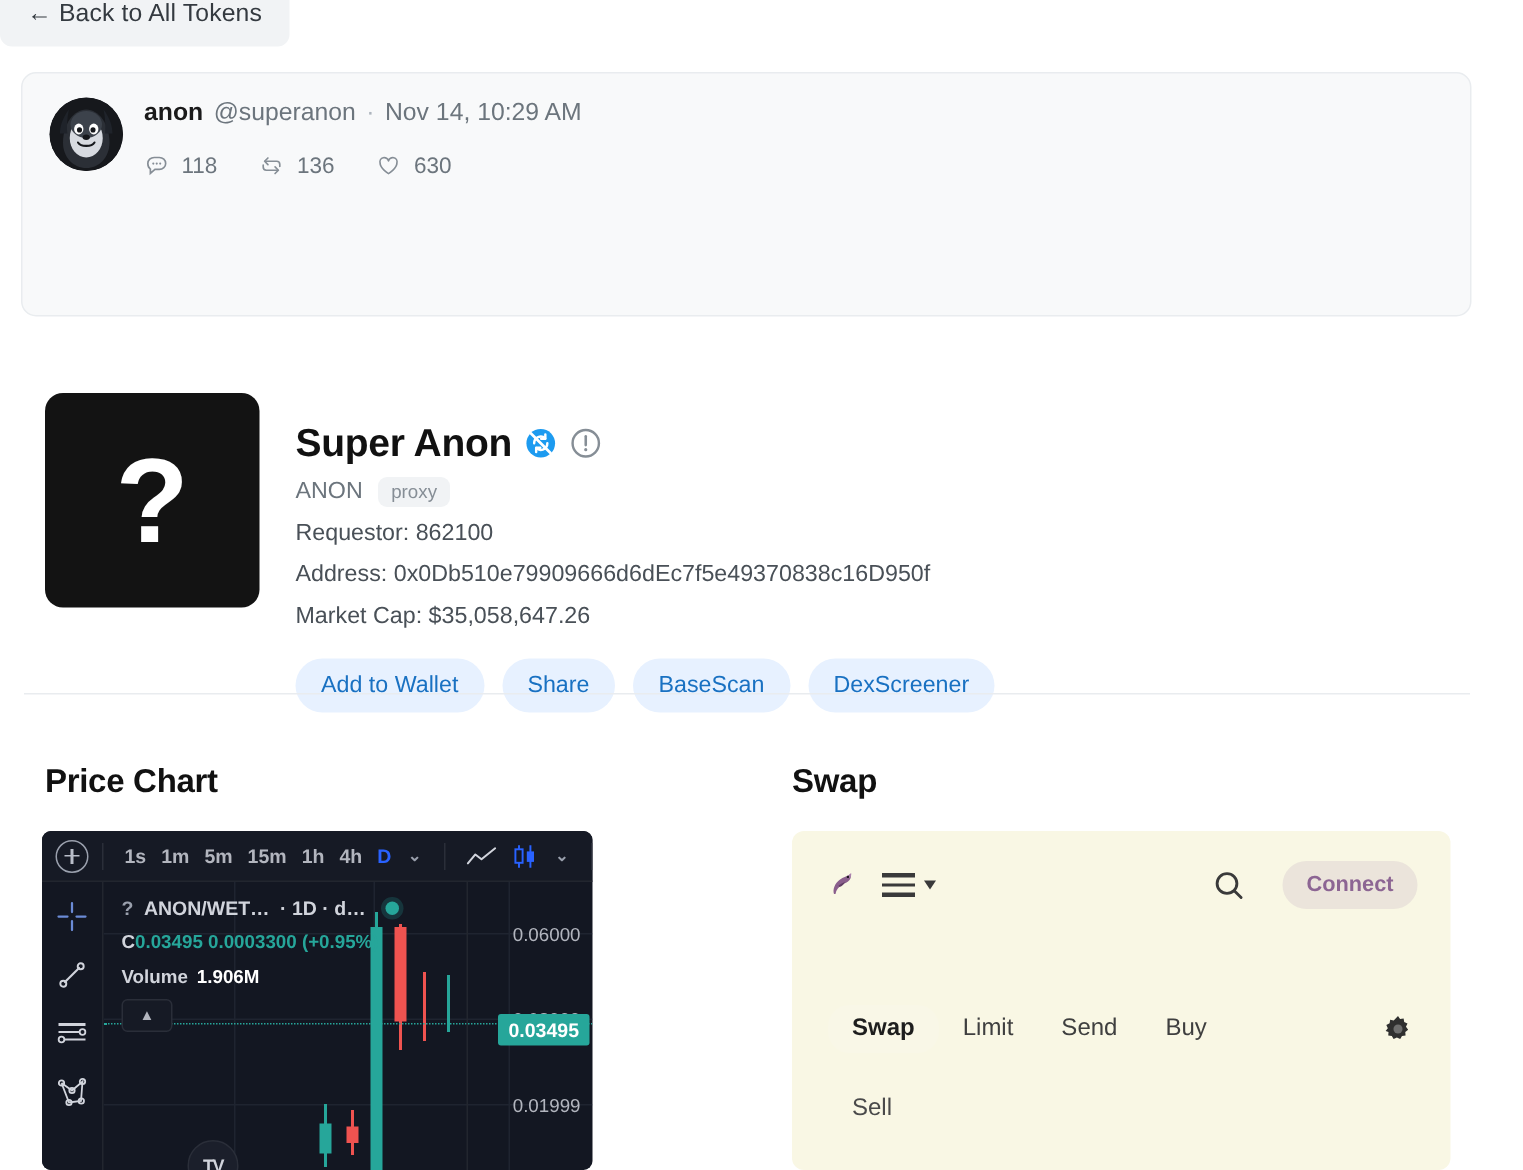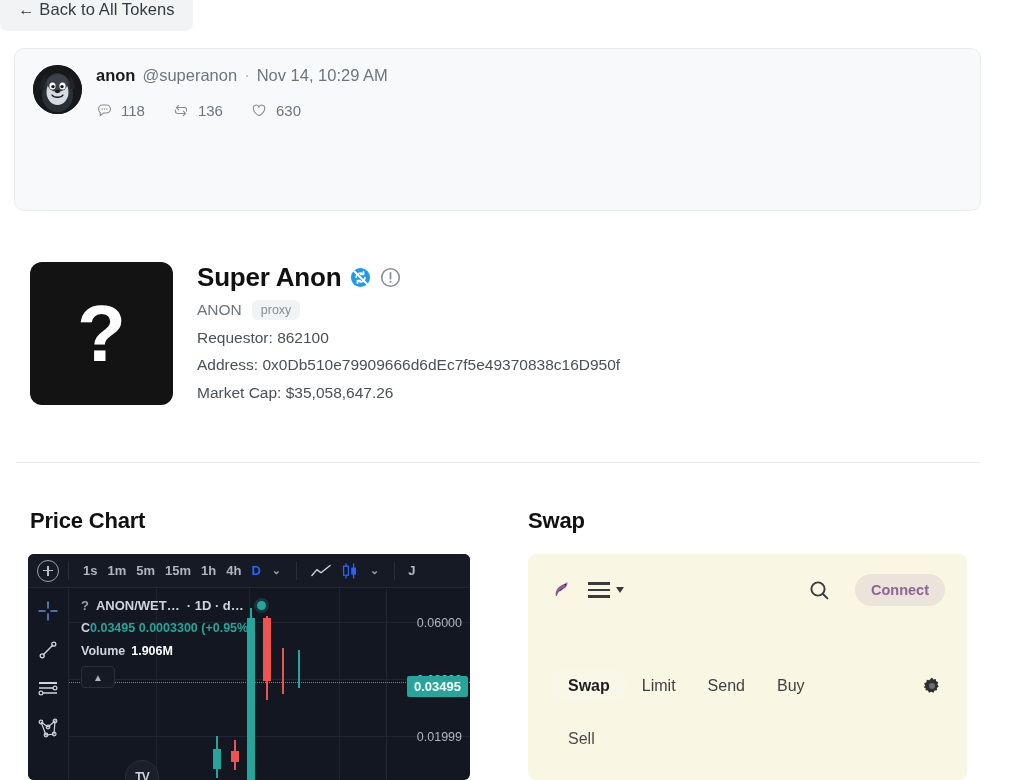--- a/index.html
+++ b/index.html
@@ -63,21 +63,21 @@
   
   .token-sec { position: absolute; left: 14px; top: 245th; }
   .token-sec { position: absolute; left: 30px; top: 262px; display: flex; gap: 24px; }
   .token-logo {
     width: 143px; height: 143px; border-radius: 12px;
     background: #131313;
     display: flex; align-items: center; justify-content: center;
     flex: 0 0 143px;
   }
   .token-logo span { color: #fff; font-size: 80px; font-weight: bold; line-height: 1; font-family: "Liberation Sans", sans-serif; }
-  .token-info { padding-top: 0px; }
+  .token-info { padding-top: 0px; margin-top: 18px; }
   .token-title-row { display: flex; align-items: center; gap: 9px; }
   .token-title { font-size: 26px; font-weight: bold; color: #111; letter-spacing: -.2px; }
   .icon-badge { display: inline-flex; }
   .token-sub { display: flex; align-items: center; gap: 10px; margin-top: 7px; }
   .token-symbol { font-size: 15.5px; color: #6c757d; }
   .chip-proxy {
     background: #f1f3f5; color: #868e96; font-size: 12.5px;
     padding: 3px 9px; border-radius: 6px;
   }
   .meta-line { font-size: 15.5px; color: #495057; margin-top: 8px; line-height: 1.25; }
@@ -93,21 +93,21 @@
   .divider { position: absolute; left: 16px; top: 462px; width: 964px; height: 1px; background: #e9ecef; }
 
   
   .panel-title { position: absolute; font-size: 22px; font-weight: bold; color: #111; letter-spacing: -.2px; }
   #chart-title { left: 30px; top: 508px; }
   #swap-title { left: 528px; top: 508px; }
 
   
   .chart-wrap {
     position: absolute; left: 28px; top: 554px;
-    width: 442px; height: 226px;
+    width: 367px; height: 226px;
     background: #131722; border-radius: 6px; overflow: hidden;
   }
   .chart-toolbar {
     height: 34px; background: #161a25;
     border-bottom: 1px solid #22262f;
     display: flex; align-items: center; gap: 0px; padding-left: 9px;
     color: #b2b5be; font-size: 13px; font-weight: bold;
   }
   .tb-plus { width: 22px; height: 22px; border: 1.4px solid #9aa0ad; border-radius: 50%; position: relative; flex: 0 0 22px; }
   .tb-plus:before, .tb-plus:after { content:""; position:absolute; background:#b9bec9; }
@@ -279,20 +279,26 @@
         </svg>
       </span>
     </div>
     <div class="token-sub">
       <span class="token-symbol">ANON</span>
       <span class="chip-proxy">proxy</span>
     </div>
     <div class="meta-line">Requestor: 862100</div>
     <div class="meta-line">Address: 0x0Db510e79909666d6dEc7f5e49370838c16D950f</div>
     <div class="meta-line">Market Cap: $35,058,647.26</div>
+    <div class="token-actions">
+      <button class="act-btn">Add to Wallet</button>
+      <button class="act-btn">Share</button>
+      <button class="act-btn">BaseScan</button>
+      <button class="act-btn">DexScreener</button>
+    </div>
   </div>
 </div>
 
 <div class="divider"></div>
 
 <div class="panel-title" id="chart-title">Price Chart</div>
 <div class="panel-title" id="swap-title">Swap</div>
 
 <div class="chart-wrap">
   <div class="chart-toolbar">

